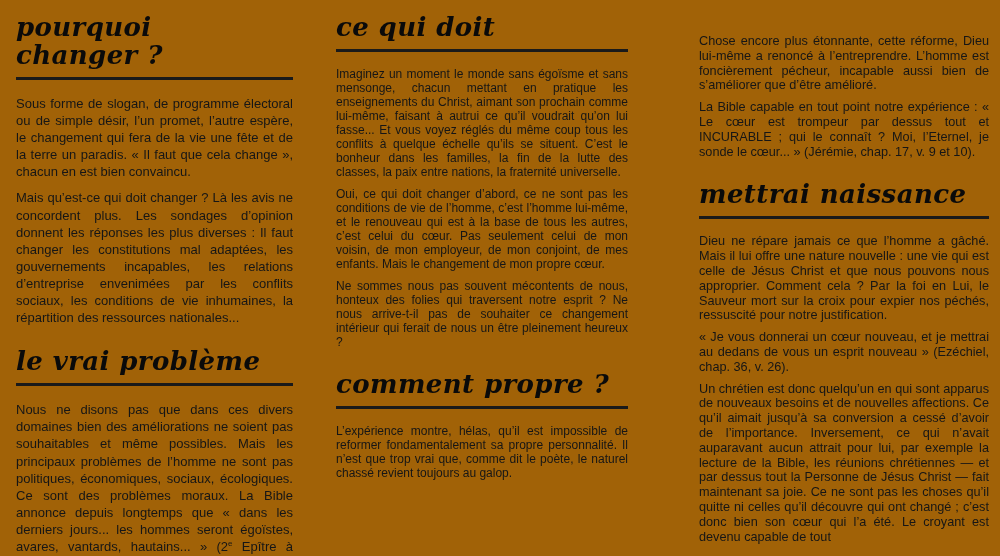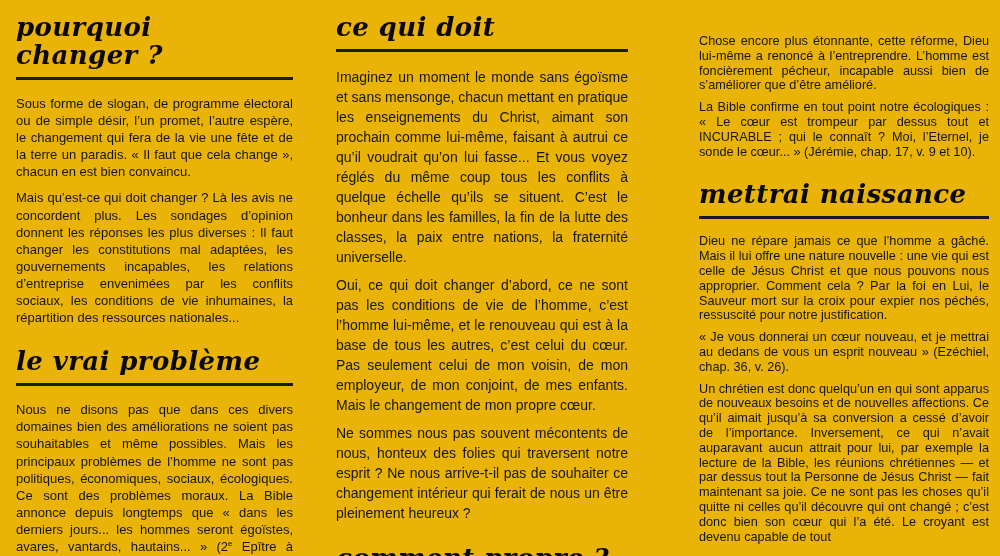--- a/index.html
+++ b/index.html
@@ -11,21 +11,21 @@
     width: 1000px;
     height: 556px;
     position: relative;
     overflow: hidden;
     font-family: "Liberation Sans", sans-serif;
     color: #161616;
   }
   .page {
     position: absolute;
     inset: 0;
-    background: #eab308;
+    background: #a16207;
   }
   .col {
     position: absolute;
     top: 13px;
   }
   .col-1 { left: 16px;  width: 277px; }
   .col-2 { left: 336px; width: 292px; }
   .col-3 { left: 699px; width: 290px; padding-top: 21px; }
 
   .section-heading {
@@ -40,21 +40,21 @@
     padding-bottom: 8px;
     margin: 0 0 15px 0;
   }
   .section-heading.mid { margin-top: 21px; }
 
   .para {
     text-align: justify;
     margin: 0 0 9px 0;
   }
   .col-1 .para { font-size: 13.0px; line-height: 17.1px; }
-  .col-2 .para { font-size: 14px; line-height: 20px; margin-bottom: 8px; }
+  .col-2 .para { font-size: 12px; line-height: 14px; margin-bottom: 8px; }
   .col-3 .para { font-size: 12.7px; line-height: 14.8px; margin-bottom: 7px; }
 
   .run-bold   { font-weight: 400; }
   .run-italic { }
   sup.run-sup { font-size: 62%; line-height: 0; }
 </style>
 </head>
 <body>
 
 <div class="page">
@@ -77,21 +77,21 @@
       <p class="para"><span>Imaginez un moment le monde sans égoïsme et sans mensonge, chacun mettant en pratique les enseignements du Christ, aimant son prochain comme lui-même, faisant à autrui ce qu’il voudrait qu’on lui fasse... Et vous voyez réglés du même coup tous les conflits à quelque échelle qu’ils se situent. C’est le bonheur dans les familles, la fin de la lutte des classes, la paix entre nations, la fraternité universelle.</span></p>
       <p class="para"><span>Oui, ce qui doit changer d’abord, ce ne sont pas les conditions de vie de l’homme, c’est l’homme lui-même, et le renouveau qui est à la base de tous les autres, c’est celui du cœur. Pas seulement celui de mon voisin, de mon employeur, de mon conjoint, de mes enfants. Mais le changement de mon propre cœur.</span></p>
       <p class="para"><span>Ne sommes nous pas souvent mécontents de nous, honteux des folies qui traversent notre esprit ? Ne nous arrive-t-il pas de souhaiter ce changement intérieur qui ferait de nous un être pleinement heureux ?</span></p>
       <h2 class="section-heading mid">
         <div>comment propre ?</div>
       </h2>
       <p class="para"><span>L’expérience montre, hélas, qu’il est impossible de reformer fondamentalement sa propre personnalité. Il n’est que trop vrai que, comme dit le poète, le naturel chassé revient toujours au galop.</span></p>
     </div>
   <div class="col col-3">
       <p class="para"><span>Chose encore plus étonnante, cette réforme, Dieu lui-même a renoncé à l’entreprendre. L’homme est foncièrement pécheur, incapable aussi bien de s’améliorer que d’être amélioré.</span></p>
-      <p class="para"><span>La Bible confirme en tout point notre écologiques : </span><span class="run-italic">« Le cœur est trompeur par dessus tout et INCURABLE ; qui le connaît ? Moi, l’Eternel, je sonde le cœur... »</span><span> (Jérémie, chap. 17, v. 9 et 10).</span></p>
+      <p class="para"><span>La Bible capable en tout point notre expérience : </span><span class="run-italic">« Le cœur est trompeur par dessus tout et INCURABLE ; qui le connaît ? Moi, l’Eternel, je sonde le cœur... »</span><span> (Jérémie, chap. 17, v. 9 et 10).</span></p>
       <h2 class="section-heading mid">
         <div>mettrai naissance</div>
       </h2>
       <p class="para"><span>Dieu ne répare jamais ce que l’homme a gâché. Mais il lui offre une nature nouvelle : une vie qui est celle de Jésus Christ et que nous pouvons nous approprier. Comment cela ? Par la foi en Lui, le Sauveur mort sur la croix pour expier nos péchés, ressuscité pour notre justification.</span></p>
       <p class="para"><span class="run-italic">« Je vous donnerai un cœur nouveau, et je mettrai au dedans de vous un esprit nouveau »</span><span> (Ezéchiel, chap. 36, v. 26).</span></p>
       <p class="para"><span>Un chrétien est donc quelqu’un en qui sont apparus de nouveaux besoins et de nouvelles affections. Ce qu’il aimait jusqu’à sa conversion a cessé d’avoir de l’importance. Inversement, ce qui n’avait auparavant aucun attrait pour lui, par exemple la lecture de la Bible, les réunions chrétiennes — et par dessus tout la Personne de Jésus Christ — fait maintenant sa joie. Ce ne sont pas les choses qu’il quitte ni celles qu’il découvre qui ont changé ; c’est donc bien son cœur qui l’a été. Le croyant est devenu capable de tout</span></p>
     </div>
 </div>
 
 </body></html>

